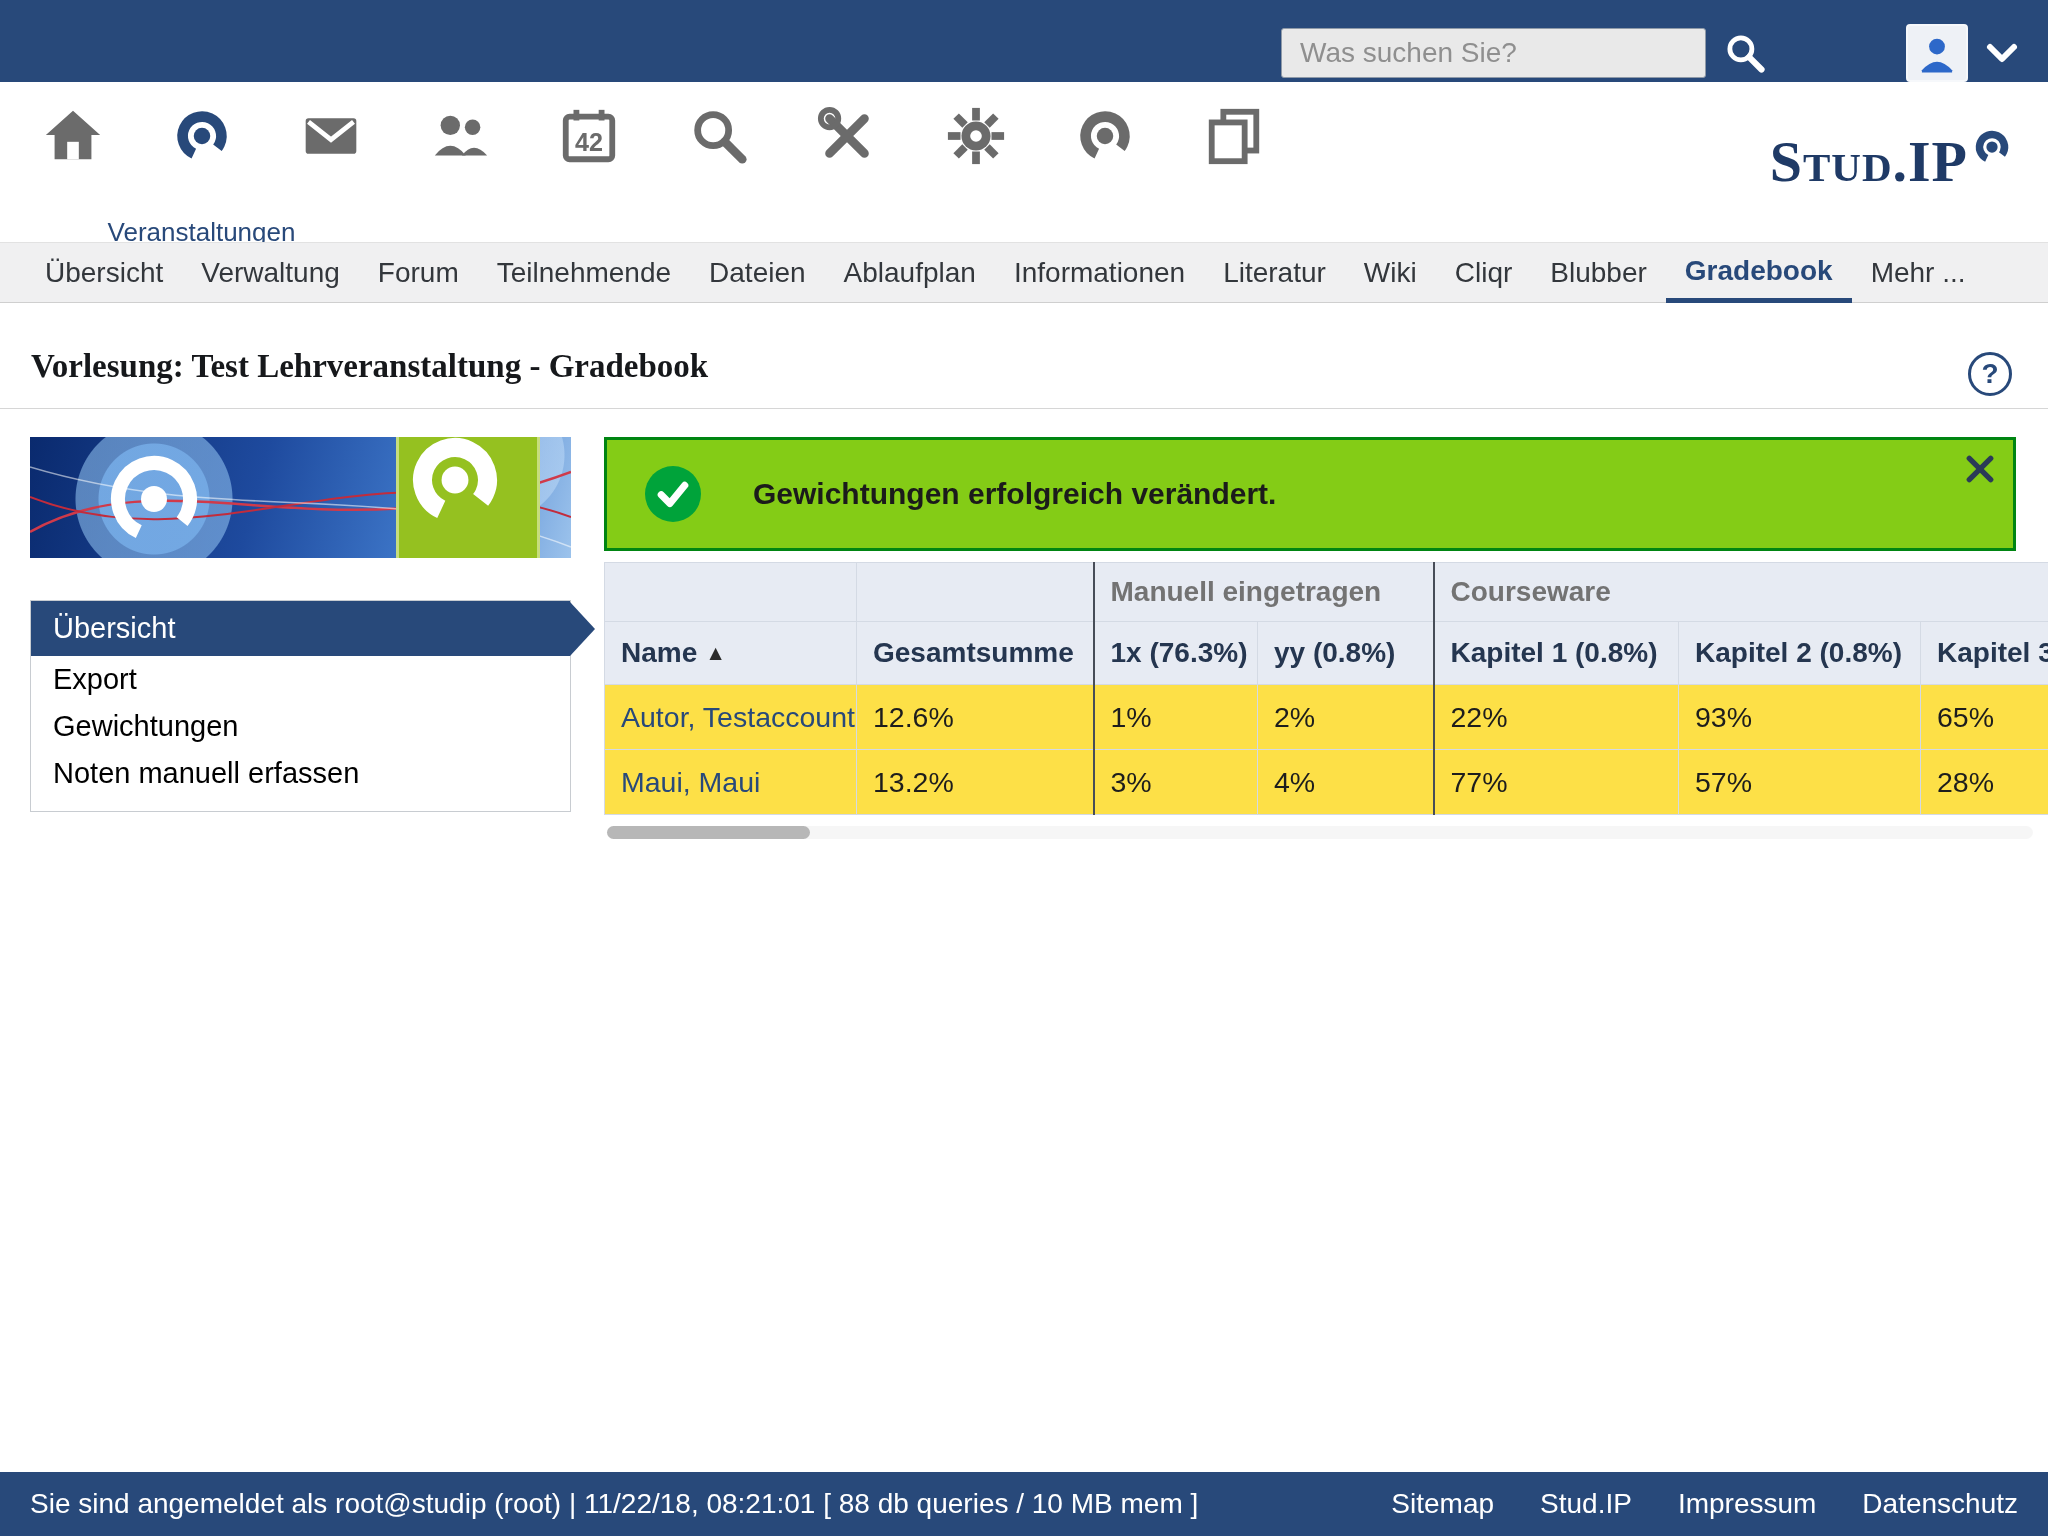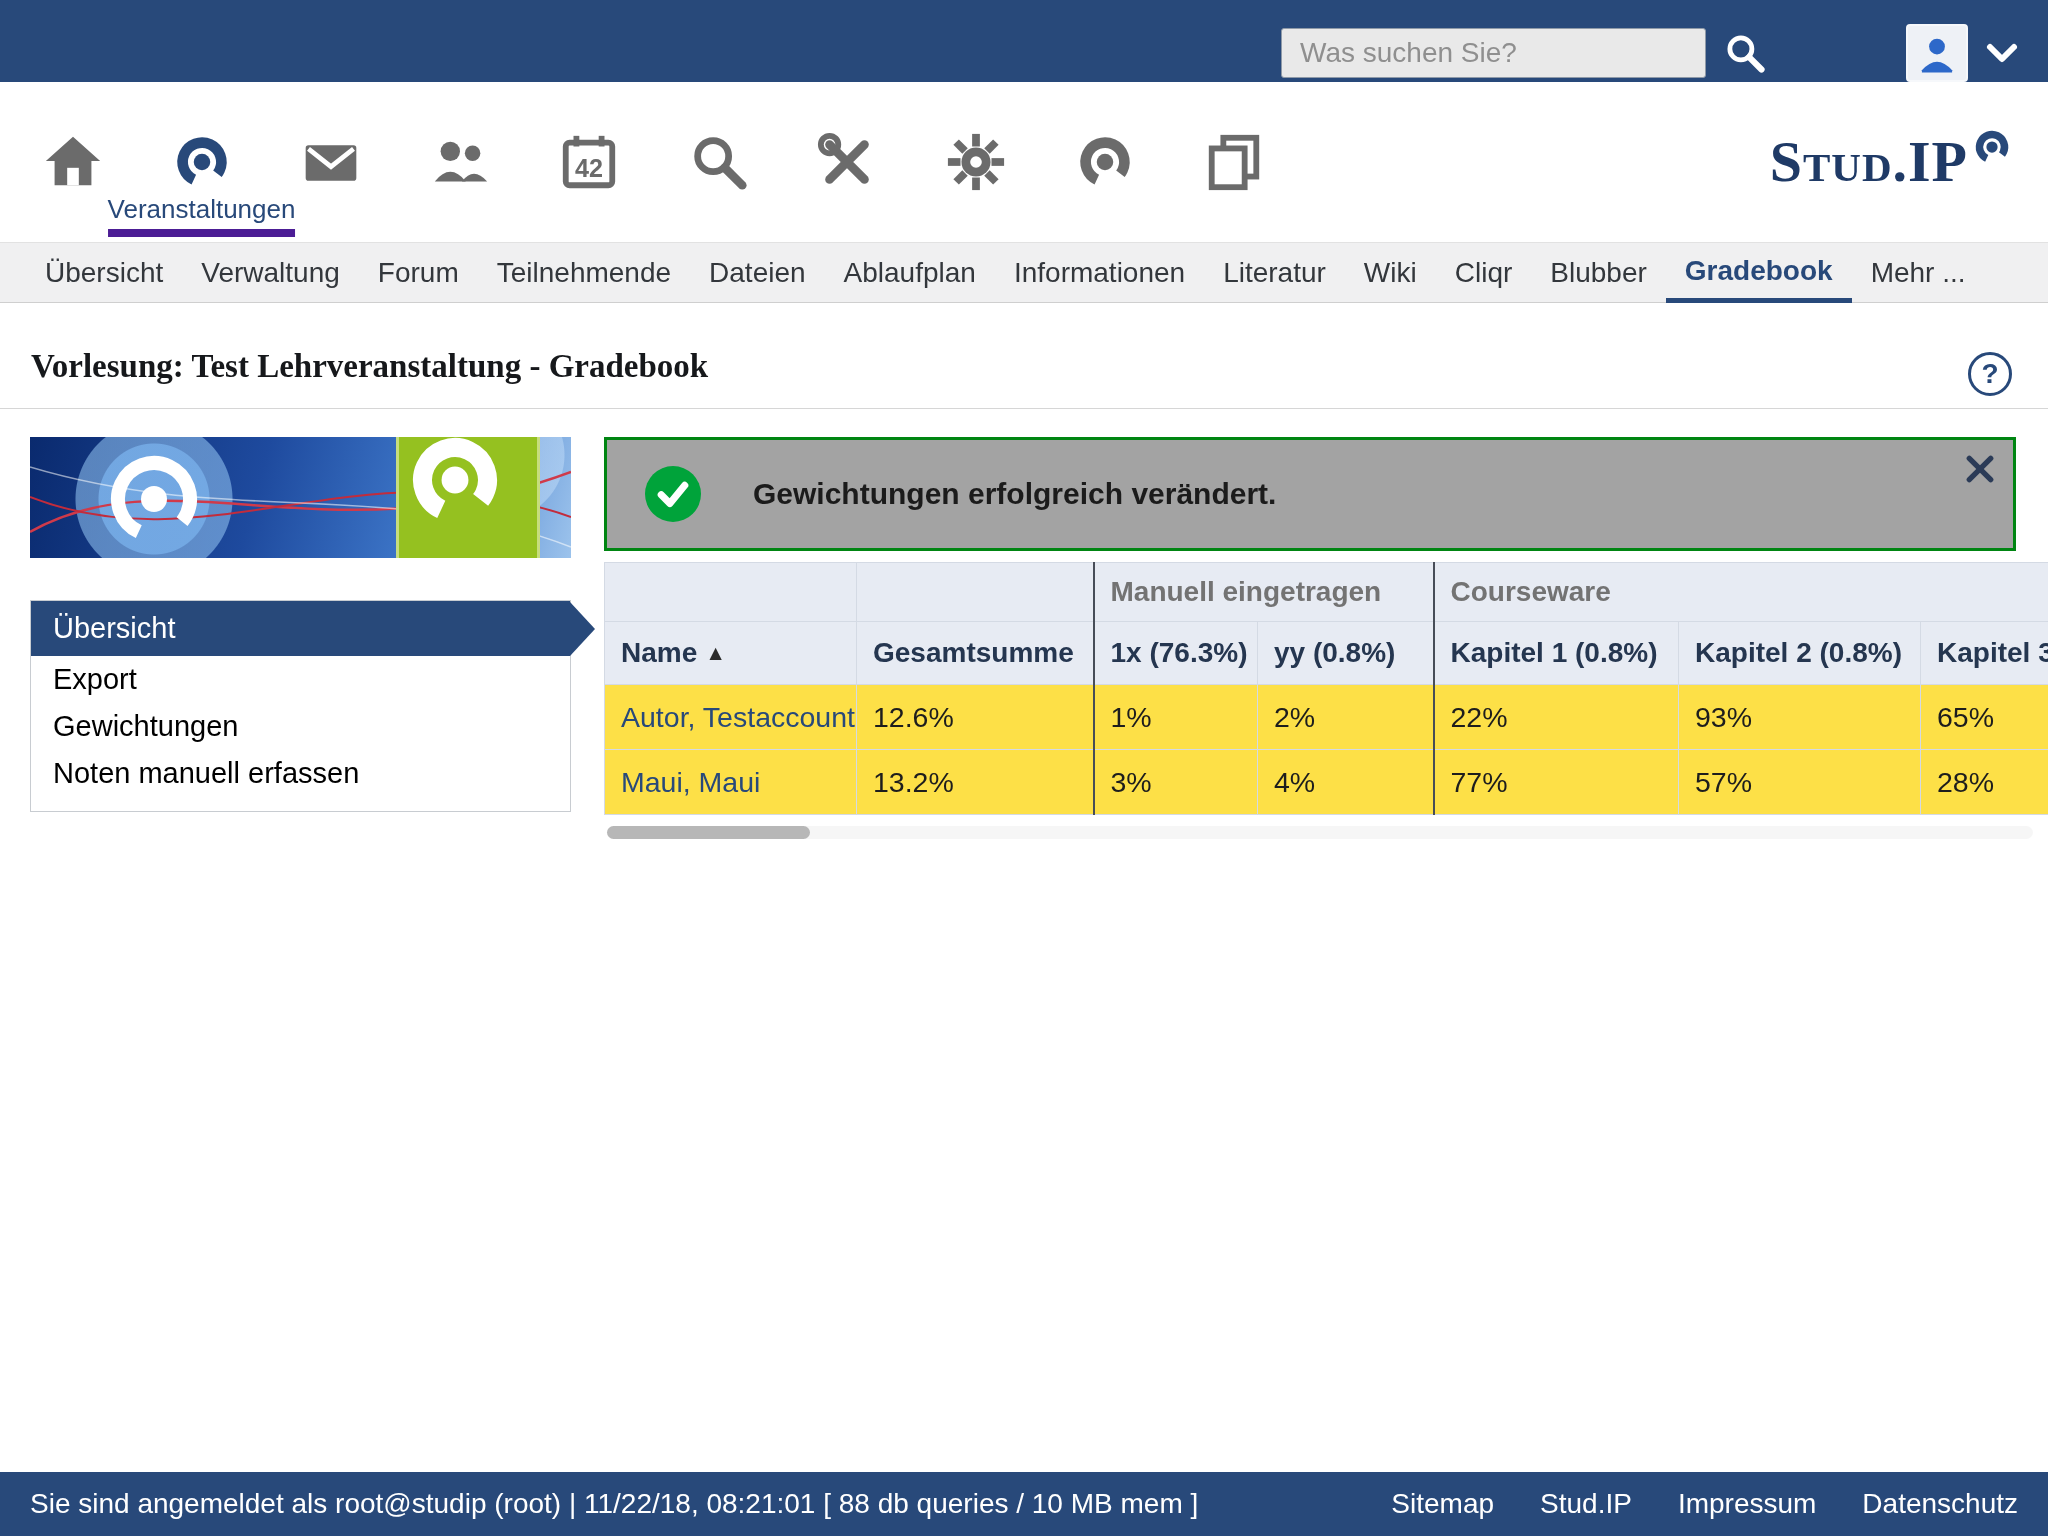--- a/index.html
+++ b/index.html
@@ -25,22 +25,22 @@
   .avatar {
     margin-left:138px; width:62px; height:58px; background:#eef1f6;
     border:2px solid #f6f8fb; border-radius:4px; display:flex; align-items:center; justify-content:center;
   }
   .chevron { margin-left:14px; width:40px; height:40px; display:flex; align-items:center; justify-content:center; }
 
   
   .header { position:absolute; top:82px; left:0; right:0; height:160px; background:#fff; }
   .icon-row { display:flex; padding-left:8px; height:100%; }
   .icon-item {
-    width:129px; height:100%; display:flex; align-items:center; justify-content:center;
-    position:relative; cursor:pointer;
+    width:129px; height:100%; display:flex; justify-content:center;
+    position:relative; cursor:pointer;margin-top:23px;
   }
   .nav-label {
     position:absolute; bottom:5px; left:50%; transform:translateX(-50%);
     white-space:nowrap; font-size:26px; color:#28497a;
     padding-bottom:4px; border-bottom:8px solid #4c1d95;
   }
   .logo {
     position:absolute; right:36px; top:50%; transform:translateY(-50%);
     display:flex; align-items:flex-start;
   }
@@ -100,21 +100,21 @@
   }
   .side-item.active::after {
     content:""; position:absolute; right:-25px; top:50%; transform:translateY(-50%);
     border-left:25px solid #28497a; border-top:27px solid transparent; border-bottom:27px solid transparent;
   }
   .side-item.link { color:#000000; padding:7px 0 7px 22px; }
 
   
   .alert {
     position:absolute; left:604px; top:437px; width:1412px; height:114px;
-    border:3px solid #008512; background:#a3a3a3; display:flex; align-items:center;
+    border:3px solid #008512; background:#84cc16; display:flex; align-items:center;
   }
   .alert-check {
     width:56px; height:56px; border-radius:50%; background:#00a33a;
     margin-left:38px; flex:0 0 auto; display:flex; align-items:center; justify-content:center;
   }
   .alert-text { margin-left:52px; font-size:30px; font-weight:bold; color:#1b1b1b; }
   .alert-close { position:absolute; top:14px; right:18px; cursor:pointer; }
 
   
   .table-wrap { position:absolute; left:604px; top:562px; width:1444px; overflow:hidden; }

